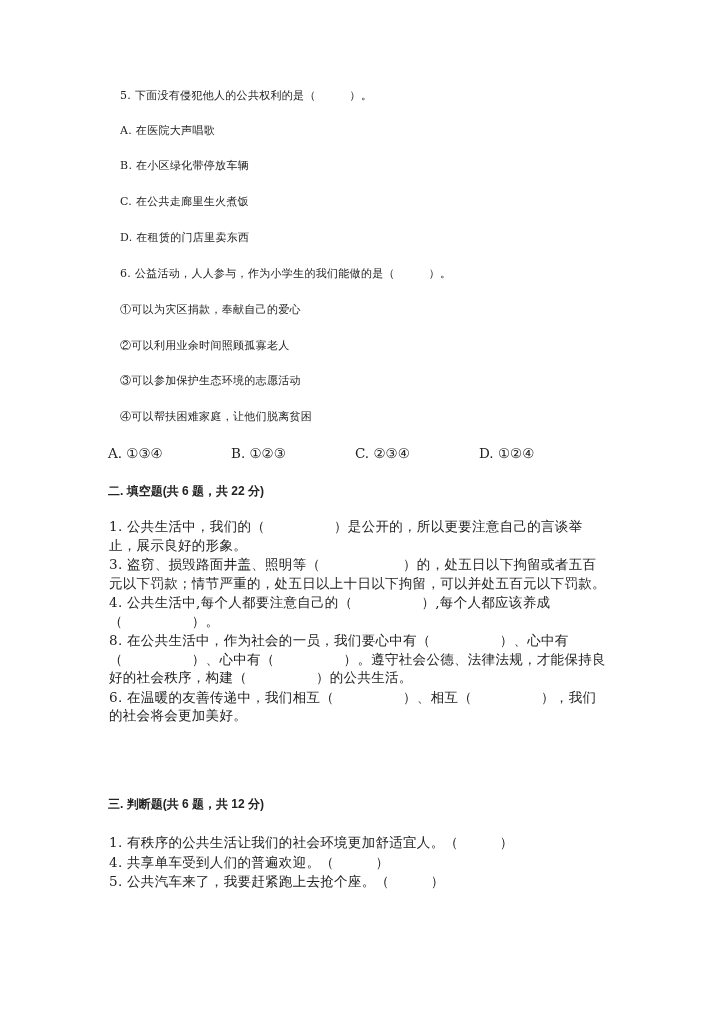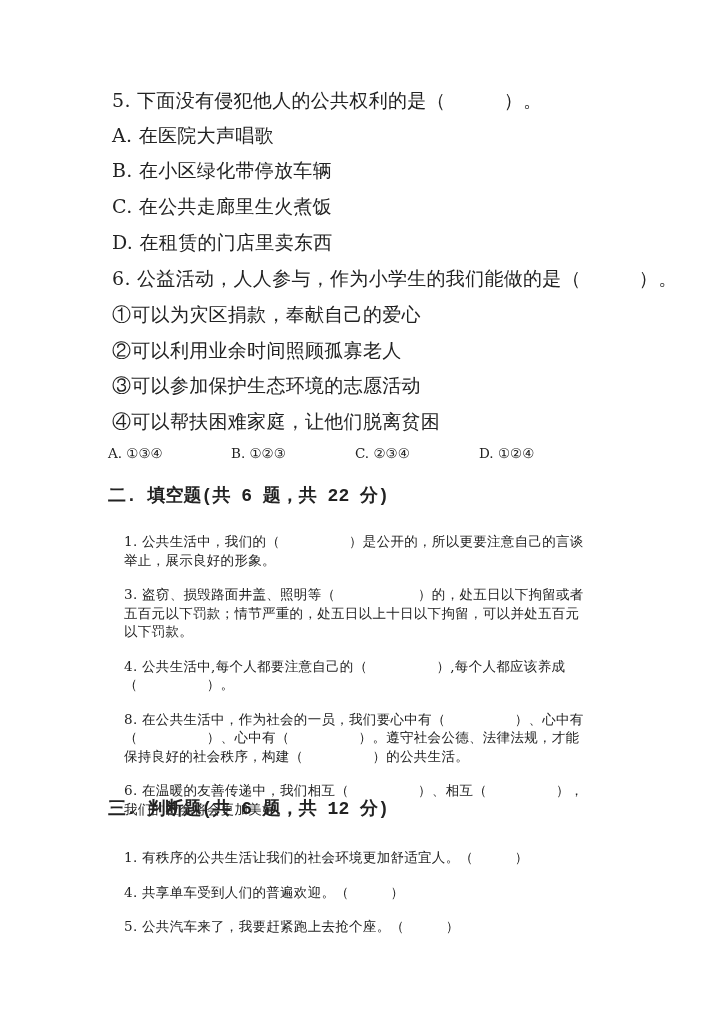--- a/index.html
+++ b/index.html
@@ -1,22 +1,22 @@
 <!DOCTYPE html>
 <html><head>
 <meta charset="utf-8">
 <style>
   html, body { margin: 0; padding: 0; background: #ffffff; }
   body { width: 720px; height: 1018px; position: relative; overflow: hidden;
          font-family: "DejaVu Serif", "Liberation Serif", serif; color: #222; }
   .page { position: absolute; left: 108px; top: 0; width: 500px; }
-  .line { position: absolute; left: 4px; font-size: 19px; white-space: nowrap; letter-spacing: 0.3px; text-align: center; }
-  .heading { position: absolute; left: 0; font-size: 18px; font-weight: bold; font-family: Liberation Mono, monospace; white-space: nowrap; }
+  .line { position: absolute; left: 12px; font-size: 11px; white-space: nowrap; letter-spacing: 0.3px; text-align: center; }
+  .heading { position: absolute; left: 0; font-size: 12px; font-weight: bold; font-family: Liberation Sans, sans-serif; white-space: nowrap; }
   .para { position: absolute; left: 0; width: 500px; font-size: 13.5px; line-height: 18.5px; letter-spacing: 0.3px; }
-  .para p { margin: 16px; }
+  .para p { margin: 1px; }
   .opts { position: absolute; left: 0; width: 500px; font-size: 13.5px; }
   .opt { position: absolute; white-space: nowrap; }
 </style>
 </head>
 <body>
 
 <div class="page">
 
   <div class="line" style="top:88px">5. 下面没有侵犯他人的公共权利的是（　　　）。</div>
   <div class="line" style="top:123px">A. 在医院大声唱歌</div>

